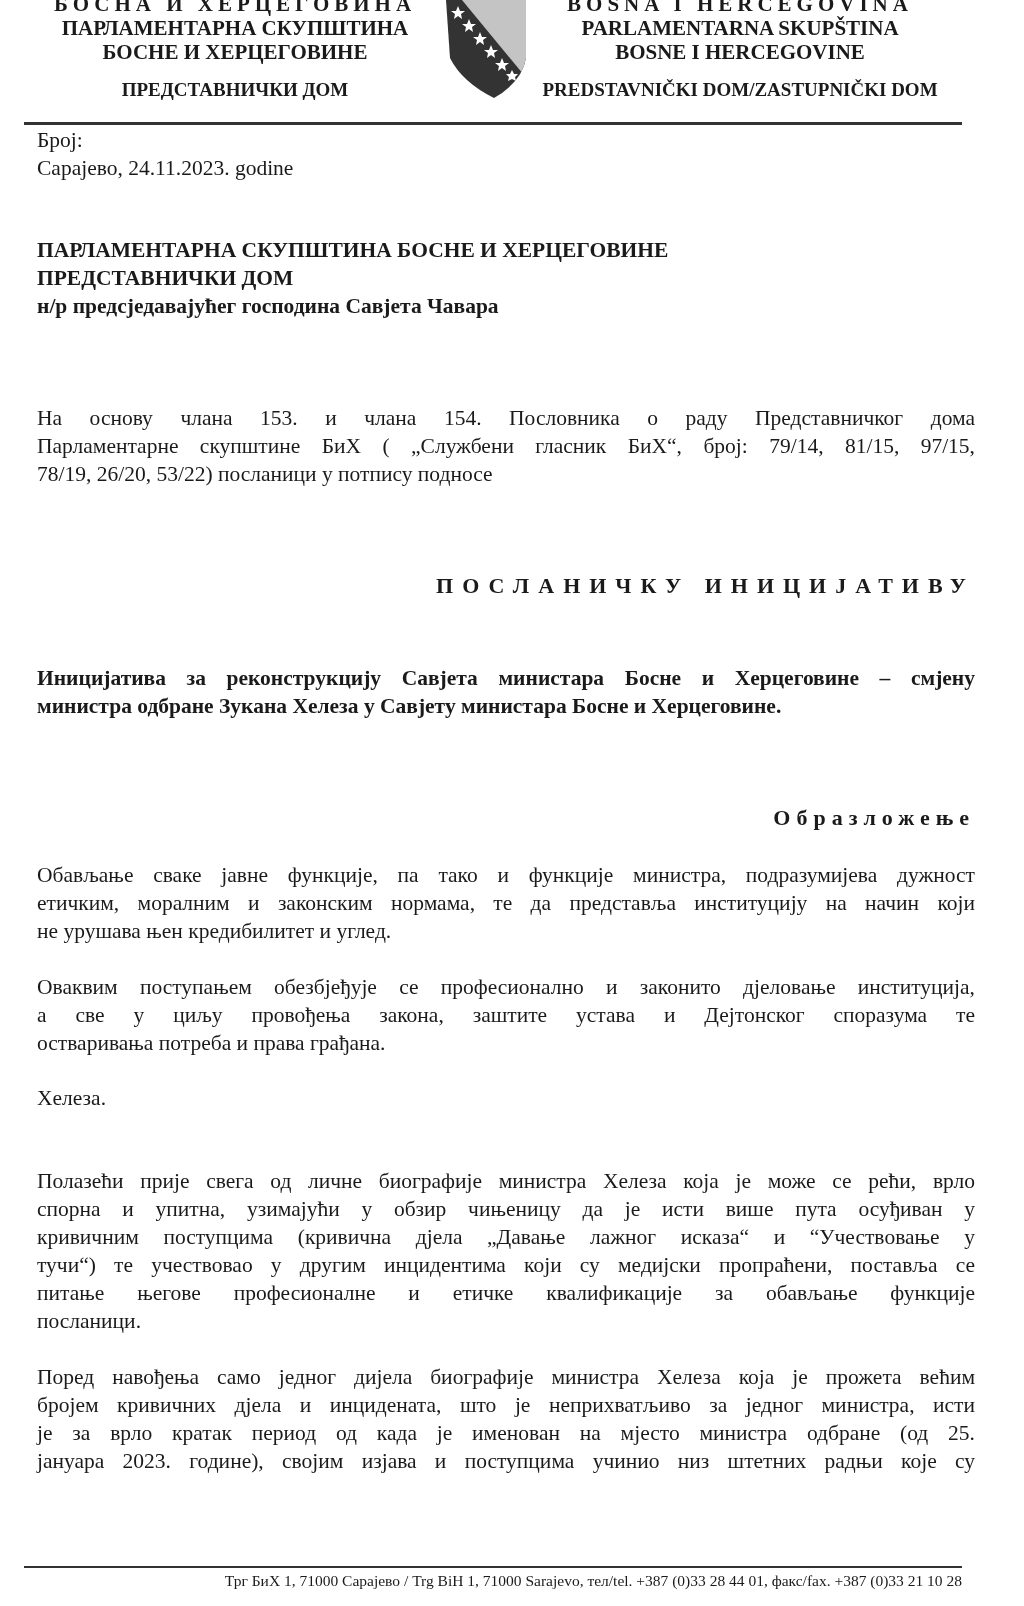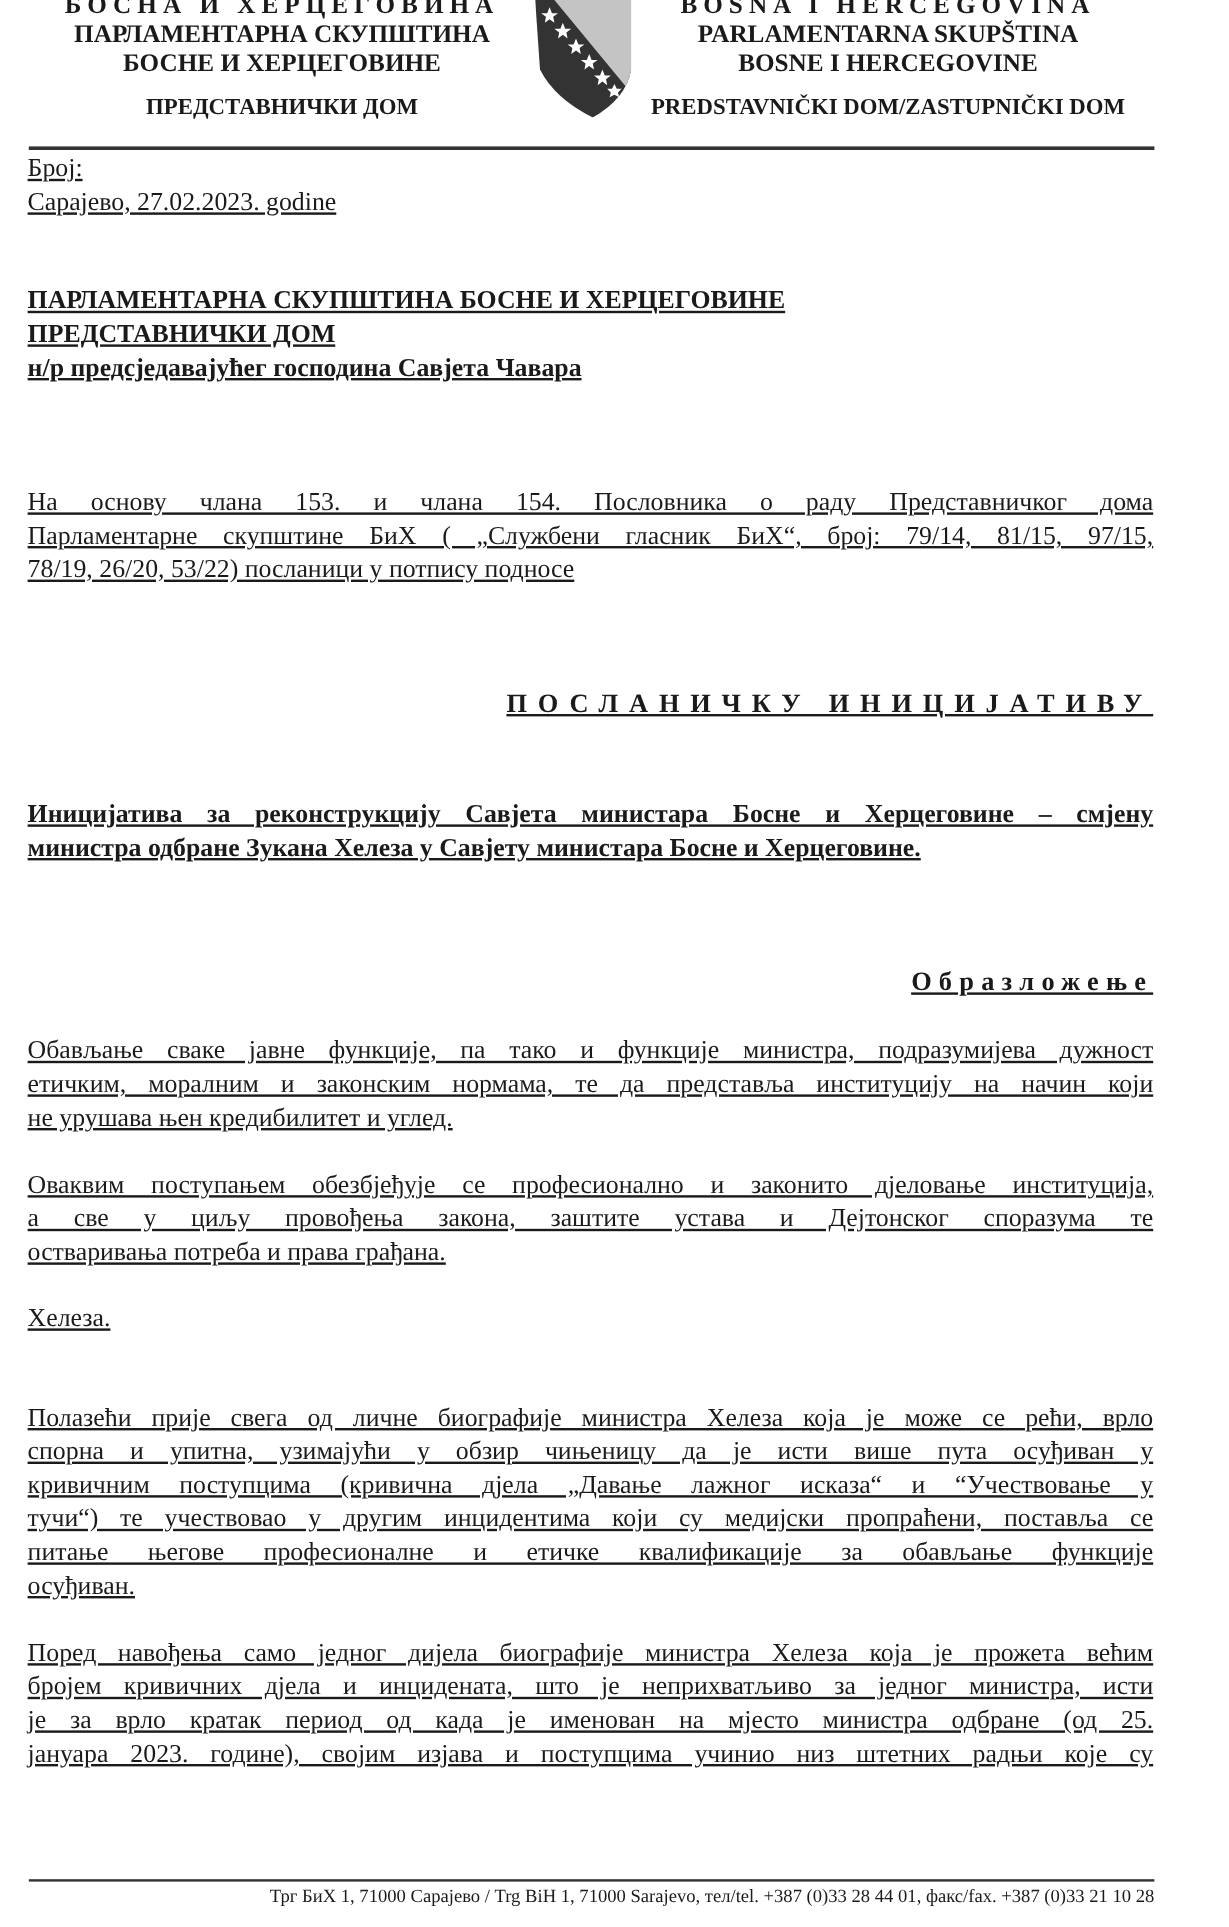--- a/index.html
+++ b/index.html
@@ -9,21 +9,21 @@
   }
   .hdr-left, .hdr-right { position: absolute; top: -8px; text-align: center; font-weight: bold; }
   .hdr-left { left: 40px; width: 390px; }
   .hdr-right { left: 530px; width: 420px; }
   .hdr-line { font-size: 21px; line-height: 24px; white-space: nowrap; }
   .hdr-spaced { letter-spacing: 5px; }
   .hdr-house { font-size: 19px; margin-top: 14px; }
   .hdr-house-r { font-size: 19px; margin-top: 14px; }
   .crest { position: absolute; left: 444px; top: 0; width: 84px; height: 100px; }
   .rule-top { position: absolute; left: 24px; top: 122px; width: 938px; height: 3px; background: #333; }
-  .p { position: absolute; left: 23px; width: 938px; font-size: 21.5px; line-height: 28px; text-decoration: underline; }
+  .p { position: absolute; left: 37px; width: 938px; font-size: 21.5px; line-height: 28px; }
   .justify { text-align: justify; text-align-last: left; }
   .bold { font-weight: bold; }
   .center { text-align: right; }
   .spaced-title { font-weight: bold; letter-spacing: 9px; font-size: 22px; }
   .spaced-sub { font-weight: bold; letter-spacing: 6px; font-size: 22px; }
   .line { display: block; }
   .rule-bot { position: absolute; left: 24px; top: 1566px; width: 938px; height: 2px; background: #333; }
   .footer { position: absolute; left: 24px; top: 1572px; width: 938px; text-align: right; font-size: 15.5px; white-space: nowrap; }
 </style>
 </head>
@@ -60,21 +60,21 @@
   <div class="hdr-line hdr-spaced">BOSNA I HERCEGOVINA</div>
   <div class="hdr-line">PARLAMENTARNA SKUPŠTINA</div>
   <div class="hdr-line">BOSNE I HERCEGOVINE</div>
   <div class="hdr-line hdr-house-r">PREDSTAVNIČKI DOM/ZASTUPNIČKI DOM</div>
 </div>
 
 <div class="rule-top"></div>
 
 <div class="p" style="top:126px;">
   <span class="line">Број:</span>
-  <span class="line">Сарајево, 27.02.2023. godine</span>
+  <span class="line">Сарајево, 24.11.2023. godine</span>
 </div>
 
 <div class="p bold" style="top:236px;">
   <span class="line">ПАРЛАМЕНТАРНА СКУПШТИНА БОСНЕ И ХЕРЦЕГОВИНЕ</span>
   <span class="line">ПРЕДСТАВНИЧКИ ДОМ</span>
   <span class="line">н/р предсједавајућег господина Савјета Чавара</span>
 </div>
 
 <div class="p justify" style="top:404px;">
   <span class="line justify-line">На основу члана 153. и члана 154. Пословника о раду Представничког дома</span>
@@ -106,21 +106,21 @@
 <div class="p" style="top:1084px;">
   <span class="line">Хелеза.</span>
 </div>
 
 <div class="p" style="top:1167px;">
   <span class="line justify-line">Полазећи прије свега од личне биографије министра Хелеза која је може се рећи, врло</span>
   <span class="line justify-line">спорна и упитна, узимајући у обзир чињеницу да је исти више пута осуђиван у</span>
   <span class="line justify-line">кривичним поступцима (кривична дјела „Давање лажног исказа“ и “Учествовање у</span>
   <span class="line justify-line">тучи“) те учествовао у другим инцидентима који су медијски пропраћени, поставља се</span>
   <span class="line justify-line">питање његове професионалне и етичке квалификације за обављање функције</span>
-  <span class="line">осуђиван.</span>
+  <span class="line">посланици.</span>
 </div>
 
 <div class="p" style="top:1363px;">
   <span class="line justify-line">Поред навођења само једног дијела биографије министра Хелеза која је прожета већим</span>
   <span class="line justify-line">бројем кривичних дјела и инцидената, што је неприхватљиво за једног министра, исти</span>
   <span class="line justify-line">је за врло кратак период од када је именован на мјесто министра  одбране (од 25.</span>
   <span class="line justify-line">јануара 2023. године), својим изјава и поступцима учинио низ штетних радњи које су</span>
 </div>
 
 <div class="rule-bot"></div>

